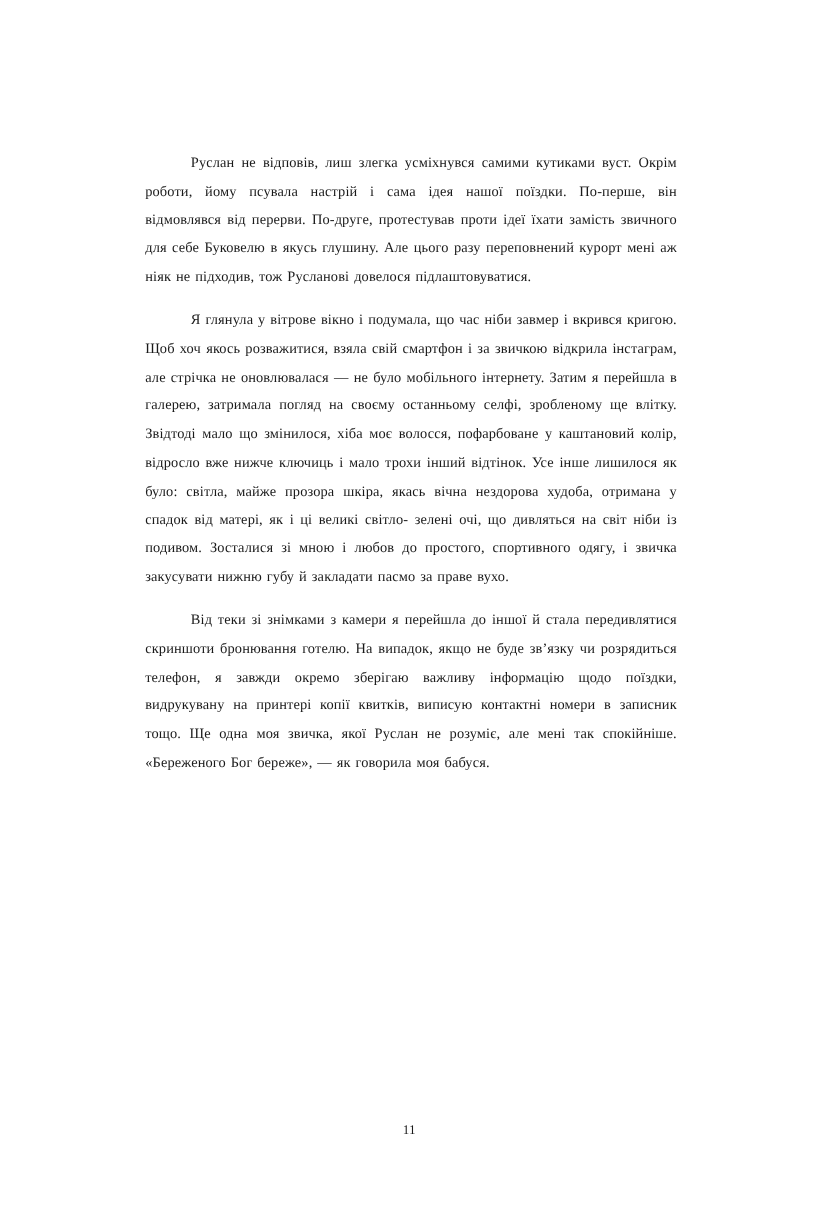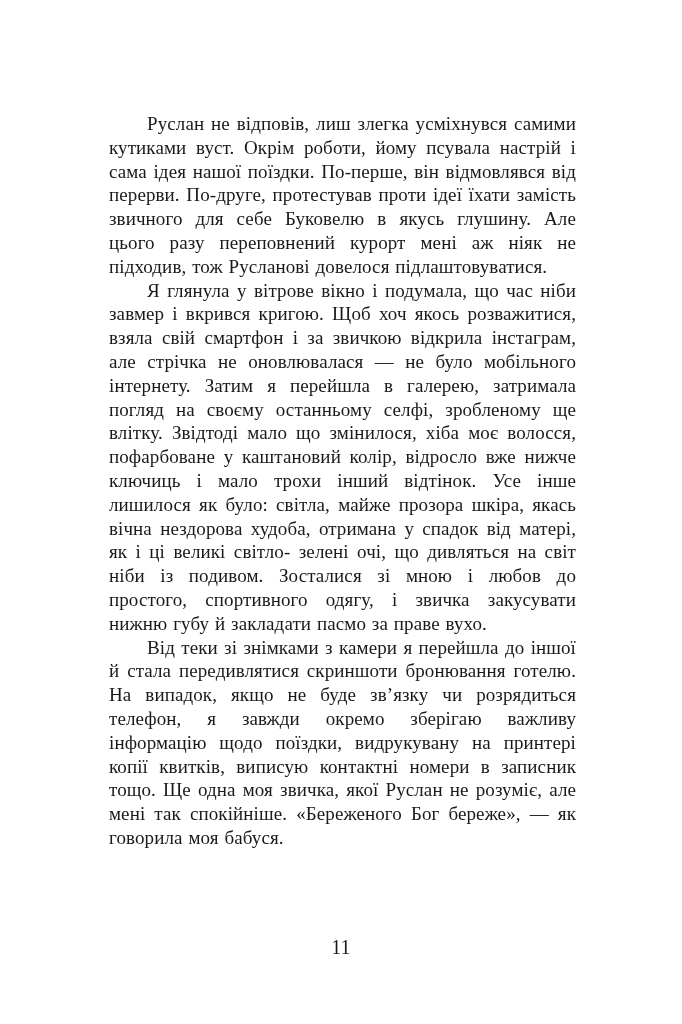--- a/index.html
+++ b/index.html
@@ -23,35 +23,35 @@
     height: 1024px;
     background: #ffffff;
   }
   .text-block {
     position: absolute;
     left: 109px;
     top: 112px;
     width: 467px;
   }
   .text-block p {
-    margin: 0;
-    font-size: 19px;
+    margin: 12px;
+    font-size: 12px;
     line-height: 23.8px;
     text-align: justify;
     text-indent: 38px;
     letter-spacing: 0.1px;
     word-spacing: 1px;
   }
   .page-number {
     position: absolute;
     left: 0;
     top: 936px;
     width: 682px;
     text-align: center;
-    font-size: 20px;
+    font-size: 11px;
     color: #1a1a1a;
   }
 </style>
 </head>
 <body>
 
 <div class="book-page">
   <div class="text-block">
     <p>Руслан не відповів, лиш злегка усміхнувся самими кутиками вуст. Окрім роботи, йому псувала настрій і сама ідея нашої поїздки. По-перше, він відмовлявся від перерви. По-друге, протестував проти ідеї їхати замість звичного для себе Буковелю в якусь глушину. Але цього разу переповнений курорт мені аж ніяк не підходив, тож Русланові довелося підлаштовуватися.</p>
     <p>Я глянула у вітрове вікно і подумала, що час ніби завмер і вкрився кригою. Щоб хоч якось розважитися, взяла свій смартфон і за звичкою відкрила інстаграм, але стрічка не оновлювалася — не було мобільного інтернету. Затим я перейшла в галерею, затримала погляд на своєму останньому селфі, зробленому ще влітку. Звідтоді мало що змінилося, хіба моє волосся, пофарбоване у каштановий колір, відросло вже нижче ключиць і мало трохи інший відтінок. Усе інше лишилося як було: світла, майже прозора шкіра, якась вічна нездорова худоба, отримана у спадок від матері, як і ці великі світло- зелені очі, що дивляться на світ ніби із подивом. Зосталися зі мною і любов до простого, спортивного одягу, і звичка закусувати нижню губу й закладати пасмо за праве вухо.</p>

